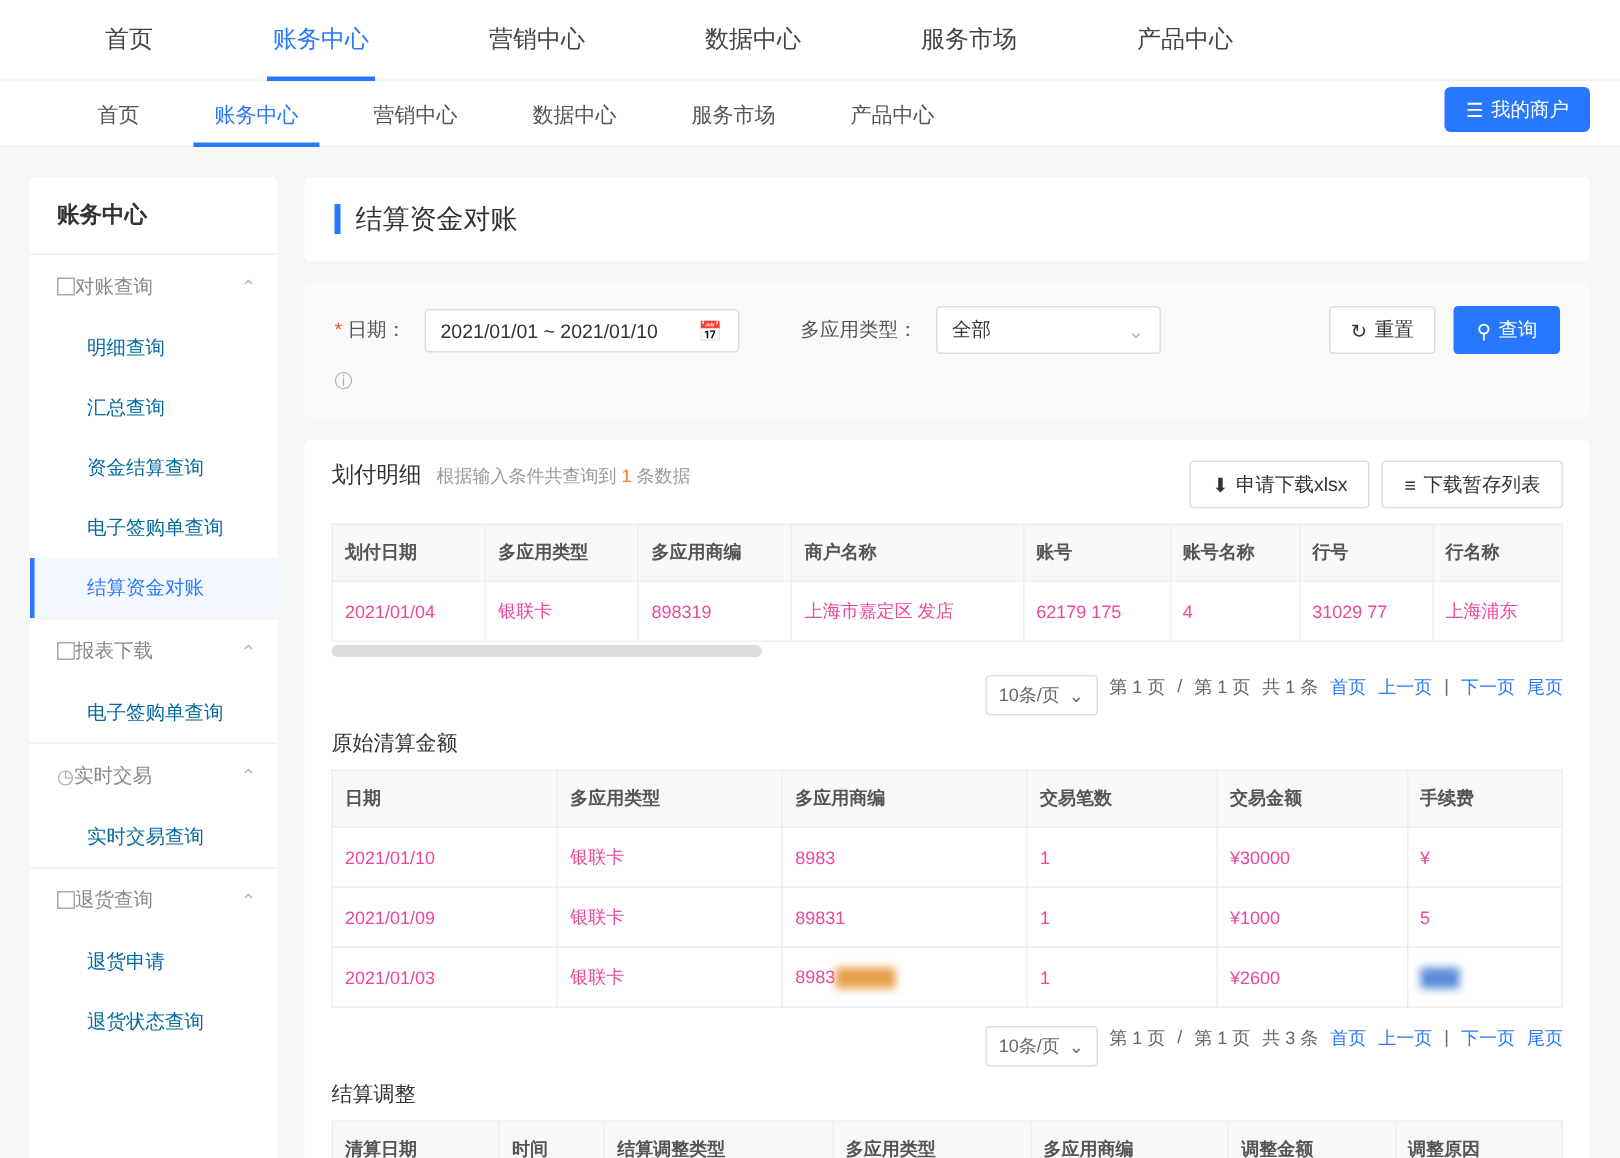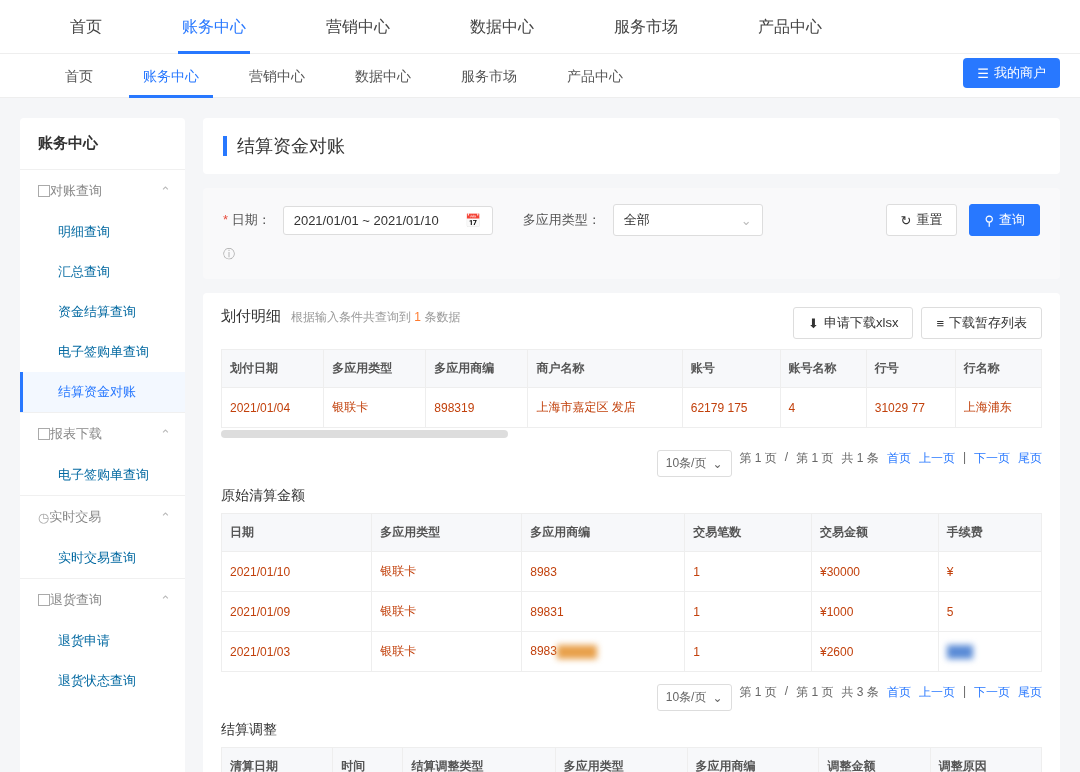--- a/index.html
+++ b/index.html
@@ -35,21 +35,21 @@
 .btn-primary{background:#2878ff;color:#fff;border-color:#2878ff}
 .hint{color:#aaa;font-size:12px;display:flex;align-items:center;gap:5px}
 .section{background:#fff;padding:14px 18px;border-radius:4px;margin-bottom:14px}
 .section-head{display:flex;align-items:flex-start;justify-content:space-between;margin-bottom:10px}
 .section-head .lft{display:flex;align-items:baseline;gap:10px}
 .section-head h3{font-size:15px;font-weight:500}
 .section-head .meta{font-size:12px;color:#999}
 .section-head .num{color:#ff7a2e}
 table{width:100%;border-collapse:collapse;font-size:12px}
 th{background:#f7f8fa;text-align:left;padding:10px 8px;font-weight:700;color:#555;border:1px solid #eee}
-td{padding:11px 8px;border:1px solid #eee;color:#c2410c}
+td{padding:11px 8px;border:1px solid #eee;color:#ec4899}
 .hscroll{height:8px;background:#ddd;border-radius:4px;margin-top:2px;width:35%}
 .pager{display:flex;align-items:flex-start;justify-content:flex-end;gap:8px;margin-top:12px;font-size:12px;color:#666;flex-wrap:wrap}
 .pager .sel{border:1px solid #ddd;padding:4px 8px;border-radius:3px;display:flex;align-items:center;gap:6px}
 .pager a{color:#2878ff;cursor:pointer}
 .sub-title{font-size:14px;font-weight:500;margin:10px 0 8px}
 .icon-sq{width:12px;height:12px;border:1px solid #aaa;display:inline-block}
 .blur{filter:blur(3px);background:#e8a04a;display:inline-block;width:40px;height:14px;vertical-align:middle}
 .blur2{filter:blur(3px);background:#5a8bd6;display:inline-block;width:26px;height:14px;vertical-align:middle}
 </style>
 </head>
@@ -125,21 +125,21 @@
       <h2>结算资金对账</h2>
     </div>
 
     <div class="query-box">
       <div class="query-row">
         <span class="lbl"><span class="req">* </span><span>日期：</span></span>
         <div class="date-input">
           <span>2021/01/01 ~ 2021/01/10</span>
           <span style="color:#aaa;margin-left:auto">📅</span>
         </div>
-        <span class="lbl" style="margin-left:18px">多应用类型：</span>
+        <span class="lbl" style="margin-left:29px">多应用类型：</span>
         <div class="select">
           <span>全部</span>
           <span style="color:#bbb">⌄</span>
         </div>
         <div style="flex:1"></div>
         <div class="btn">
             <span>↻</span>
             <span>重置</span>
           </div>
         <div class="btn btn-primary">

